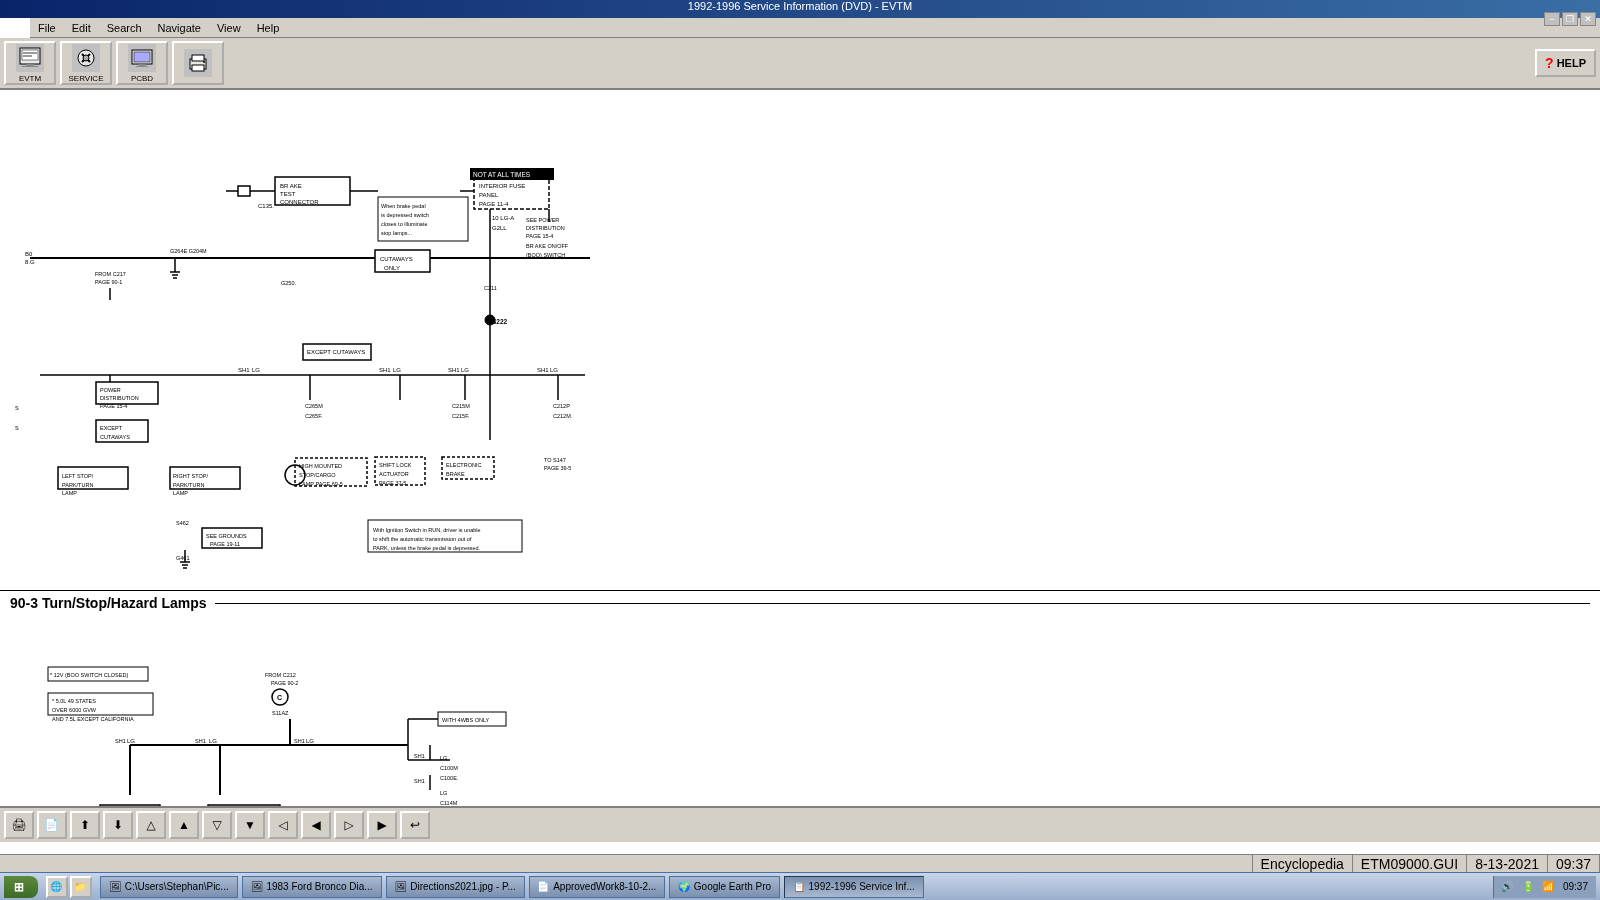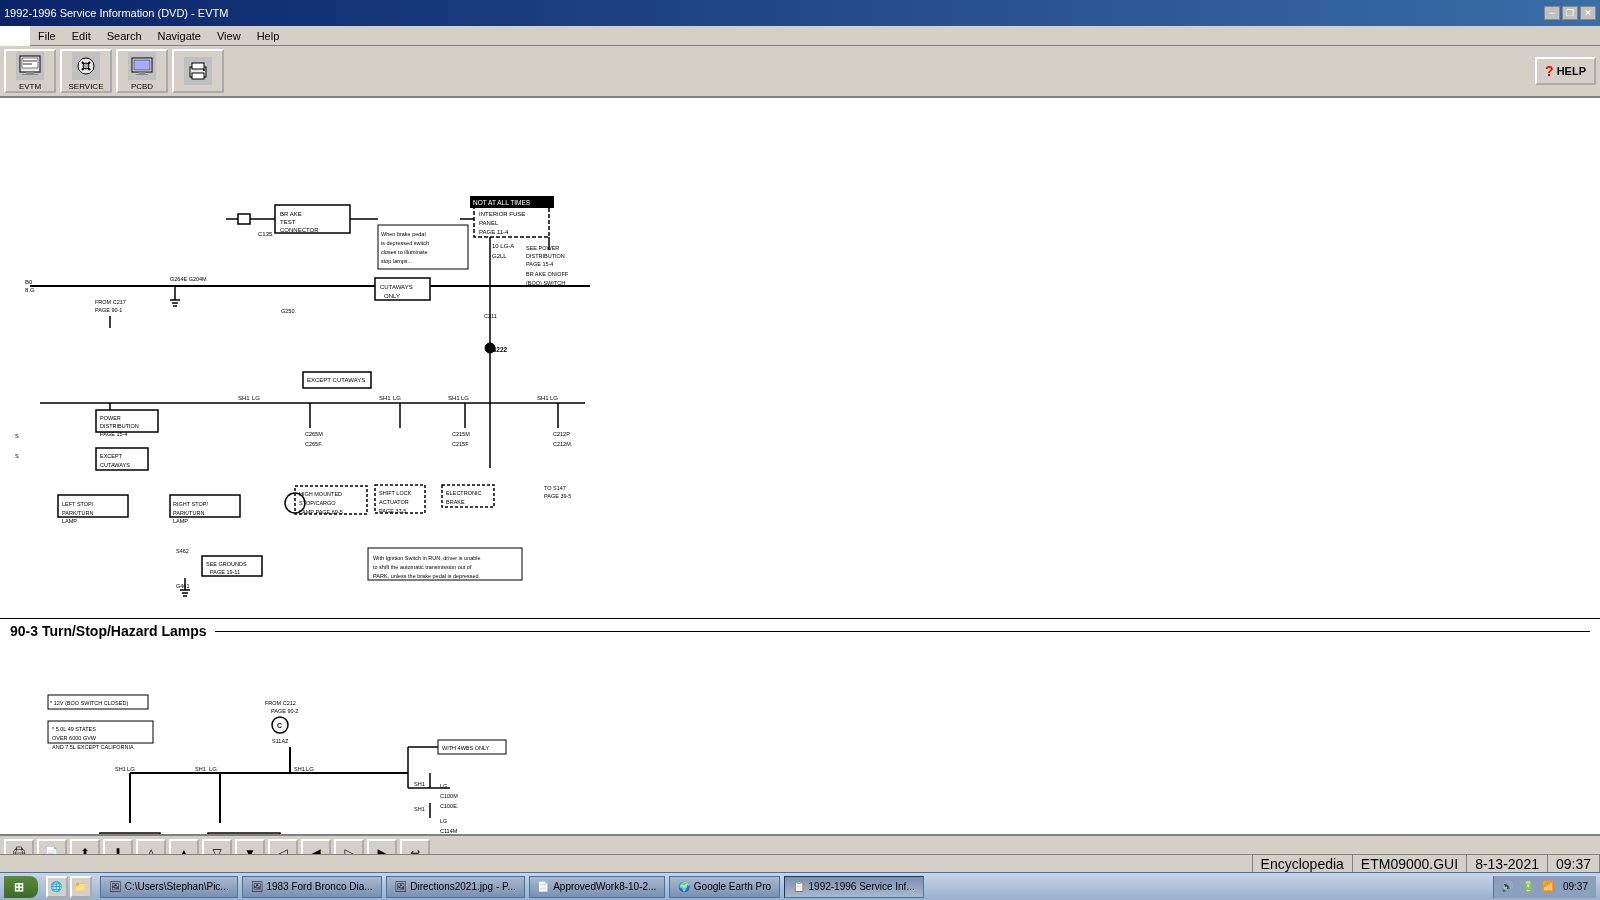--- a/index.html
+++ b/index.html
@@ -9,25 +9,26 @@
       overflow: hidden;
       font-family: 'Arial', sans-serif;
       font-size: 11px;
       background: #fff;
     }
 
     
     #title-bar {
       background: linear-gradient(to right, #0a246a, #3a6ea5);
       color: white;
-      height: 26px;
+      height: 18px;
       display: flex;
       align-items: center;
       padding: 0 4px;
       font-size: 11px;
+      flex-direction: column;
     }
     #title-bar-controls {
       margin-left: auto;
       display: flex;
       gap: 2px;
     }
     .title-btn {
       width: 16px;
       height: 14px;
       background: #c0c0c0;
@@ -104,21 +105,20 @@
       font-weight: bold;
     }
 
     
     #main-content {
       background: white;
       height: calc(900px - 18px - 20px - 52px - 40px - 28px);
       overflow-y: auto;
       overflow-x: auto;
       position: relative;
-      margin-top: 20px;
     }
 
     
     #diagram-area {
       padding: 10px;
       background: white;
     }
 
     
     .section-divider {

